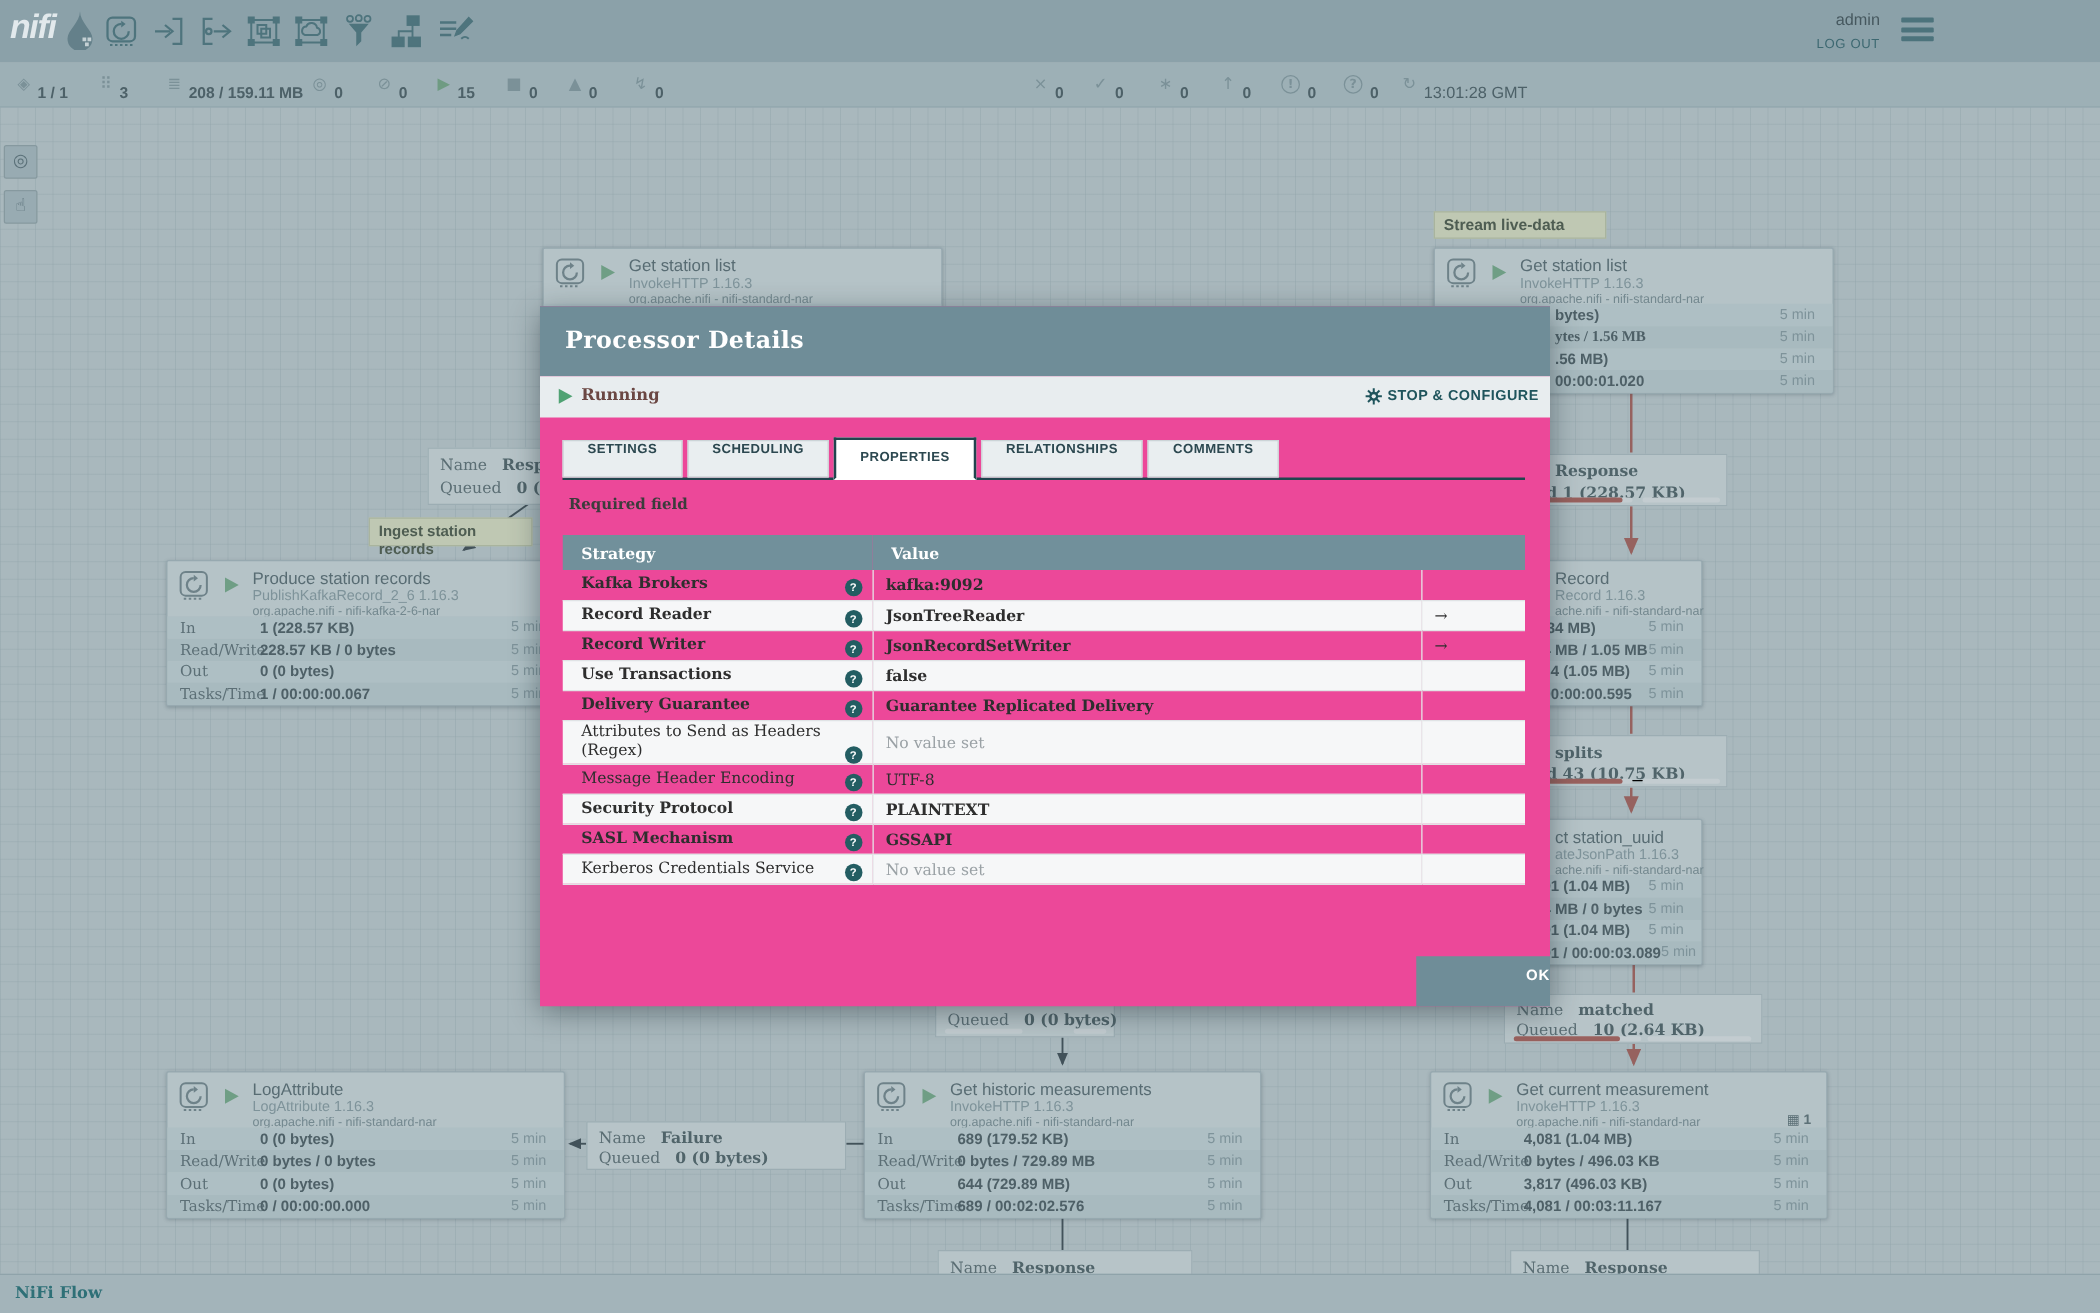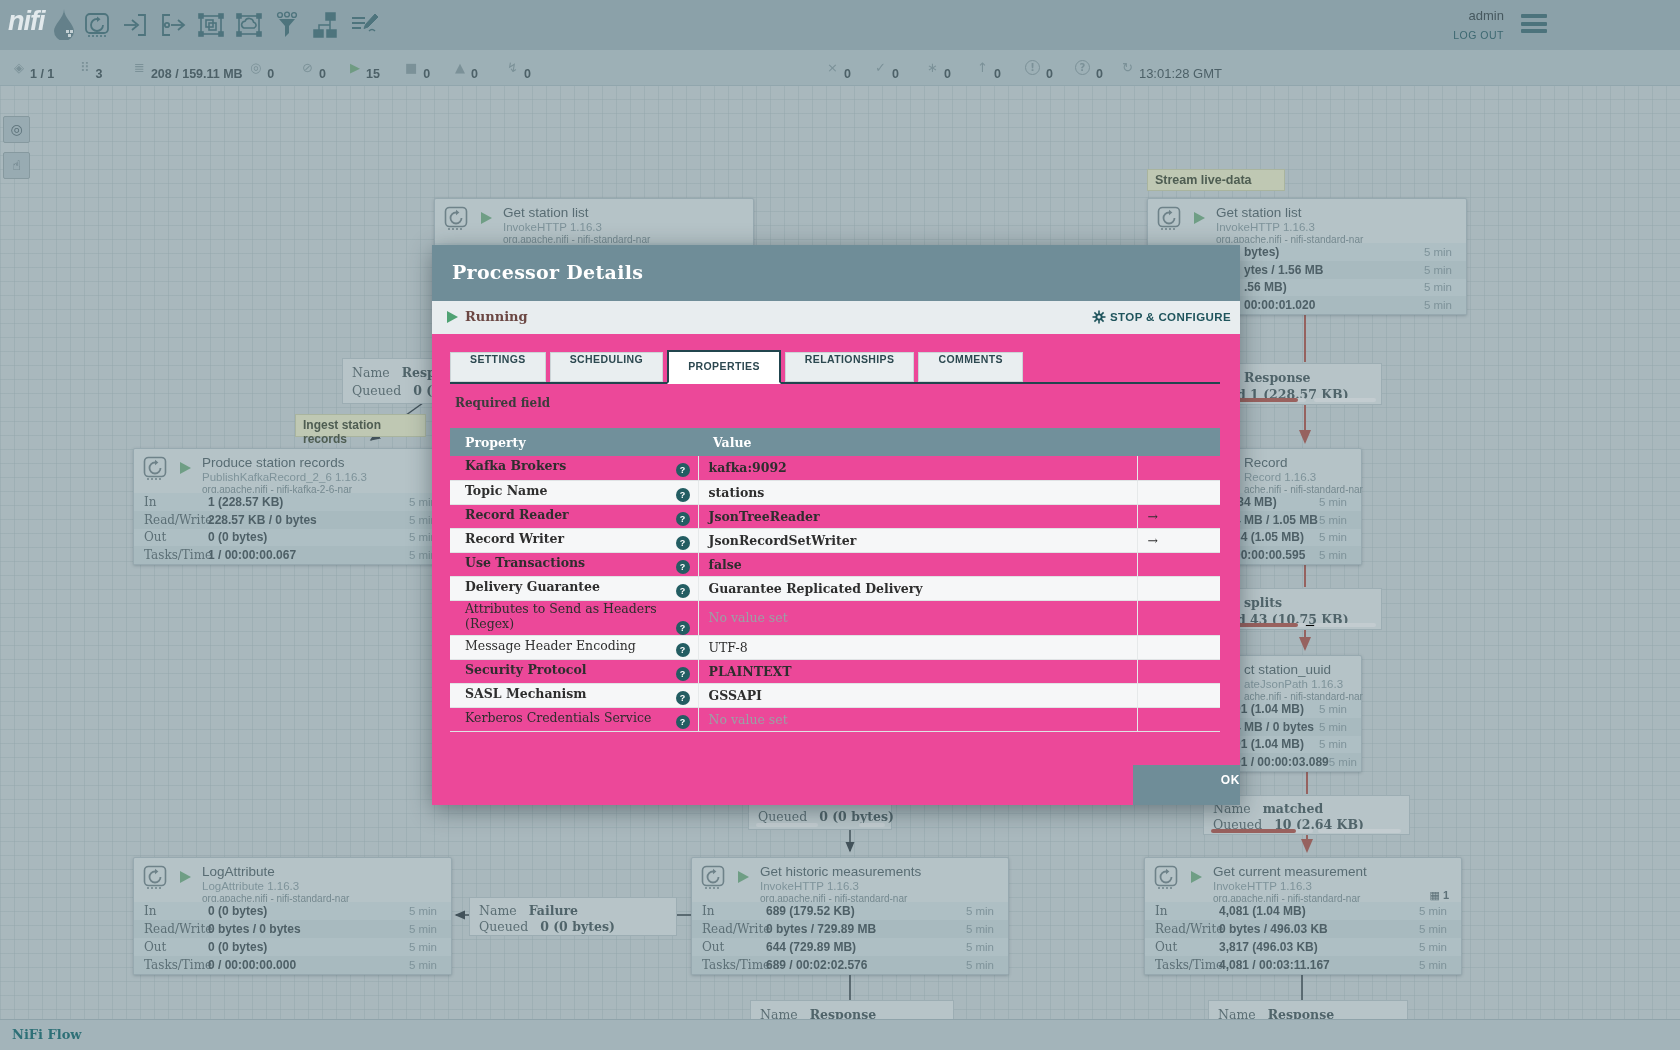--- a/index.html
+++ b/index.html
@@ -154,21 +154,21 @@
   <span class="pplay"></span>
   <div class="ptitle">Get station list</div>
   <div class="ptype">InvokeHTTP 1.16.3</div>
   <div class="pbundle">org.apache.nifi - nifi-standard-nar</div>
   <div class="prows">
     <div class="prow">
         <span class="sv" style="margin-left:96px;">bytes)</span>
         <span class="sw">5 min</span>
       </div>
     <div class="prow">
-        <span class="sv" style="margin-left:96px;">ytes / 1.56 MB</span>
+        <span class="sv" style="margin-left:96px;font-family:Liberation Serif, serif;">ytes / 1.56 MB</span>
         <span class="sw">5 min</span>
       </div>
     <div class="prow">
         <span class="sv" style="margin-left:96px;">.56 MB)</span>
         <span class="sw">5 min</span>
       </div>
     <div class="prow">
         <span class="sv" style="margin-left:96px;">00:00:01.020</span>
         <span class="sw">5 min</span>
       </div>
@@ -623,36 +623,31 @@
   <span id="reqnote">Required field</span>
   <div id="ptable-wrap">
     <table id="ptable">
       <colgroup>
           <col style="width:248px;">
           <col style="width:439px;">
           <col style="width:83px;">
         </colgroup>
       <thead>
         <tr>
-          <th>Property</th>
+          <th>Strategy</th>
           <th colspan="2">Value</th>
         </tr>
       </thead>
       <tbody>
         <tr class="req">
           <td class="pc"><span class="pn">Kafka Brokers</span><span class="help">?</span></td>
           <td class="vc"><span class="vv">kafka:9092</span></td>
             <td class="ac"></td>
         </tr>
         <tr class="req">
-          <td class="pc"><span class="pn">Topic Name</span><span class="help">?</span></td>
-          <td class="vc"><span class="vv">stations</span></td>
-            <td class="ac"></td>
-        </tr>
-        <tr class="req">
           <td class="pc"><span class="pn">Record Reader</span><span class="help">?</span></td>
           <td class="vc"><span class="vv">JsonTreeReader</span></td>
           <td class="ac"><span>→</span></td>
         </tr>
         <tr class="req">
           <td class="pc"><span class="pn">Record Writer</span><span class="help">?</span></td>
           <td class="vc"><span class="vv">JsonRecordSetWriter</span></td>
           <td class="ac"><span>→</span></td>
         </tr>
         <tr class="req">

